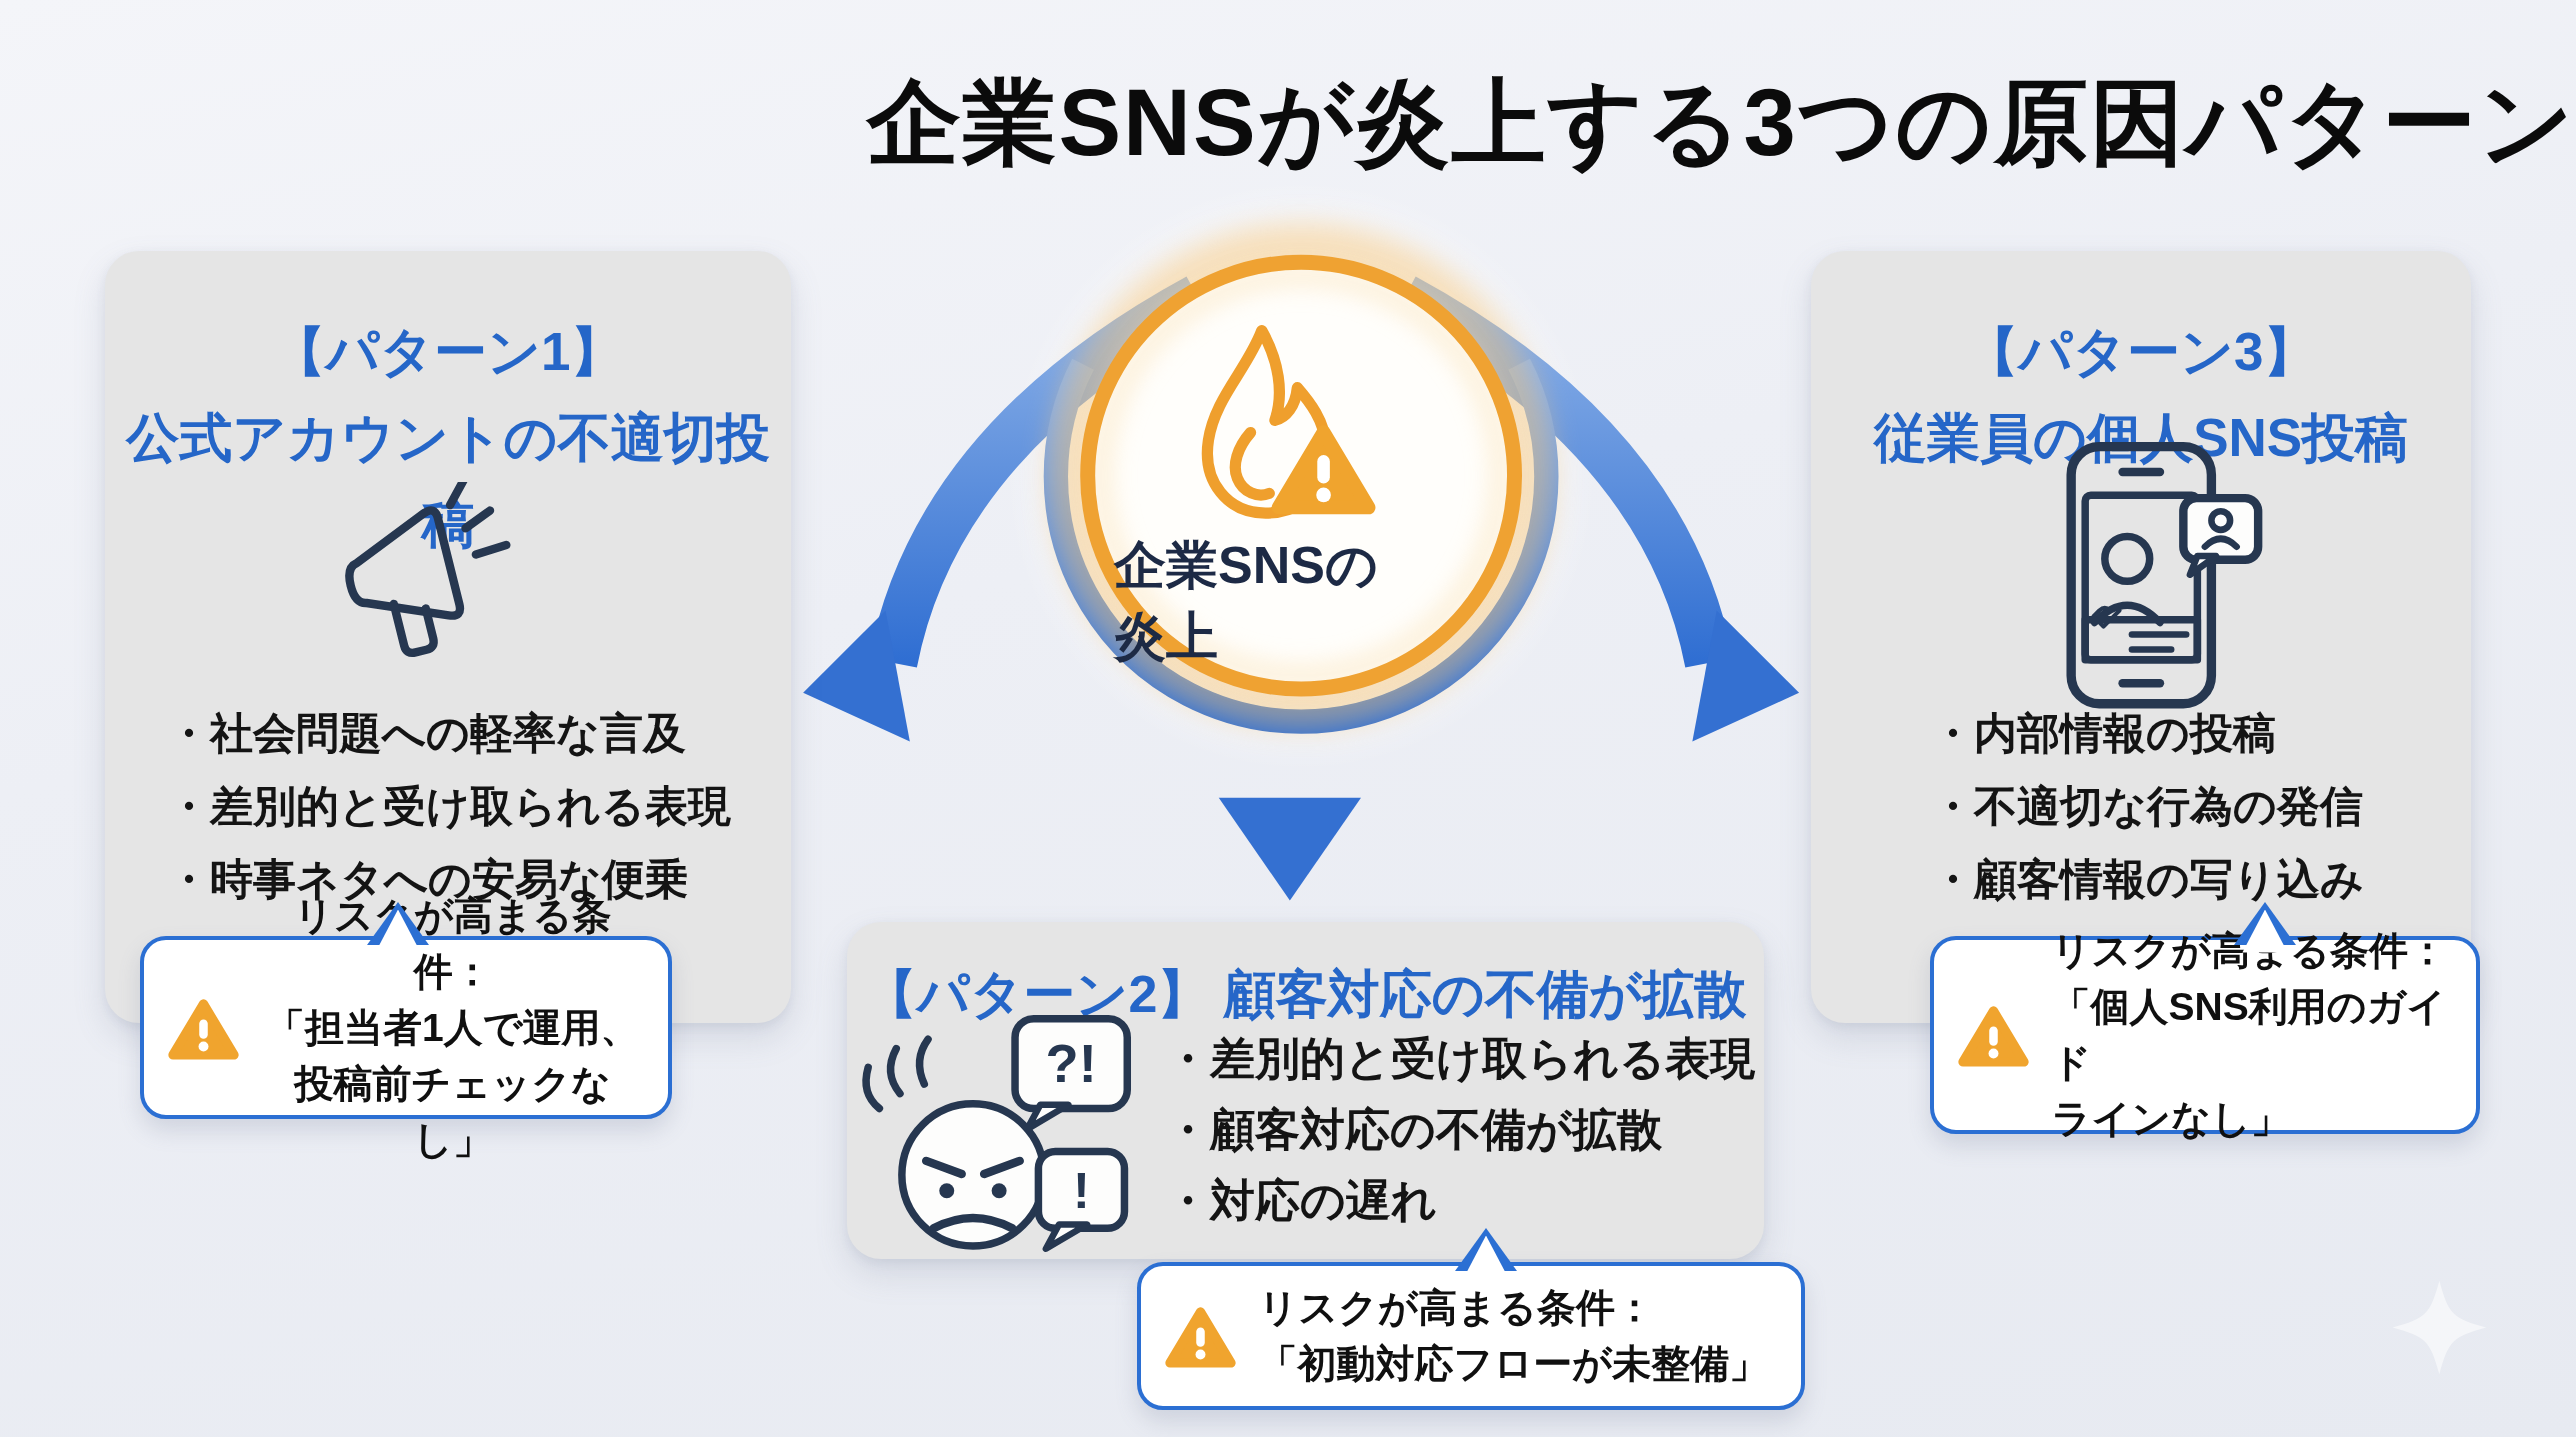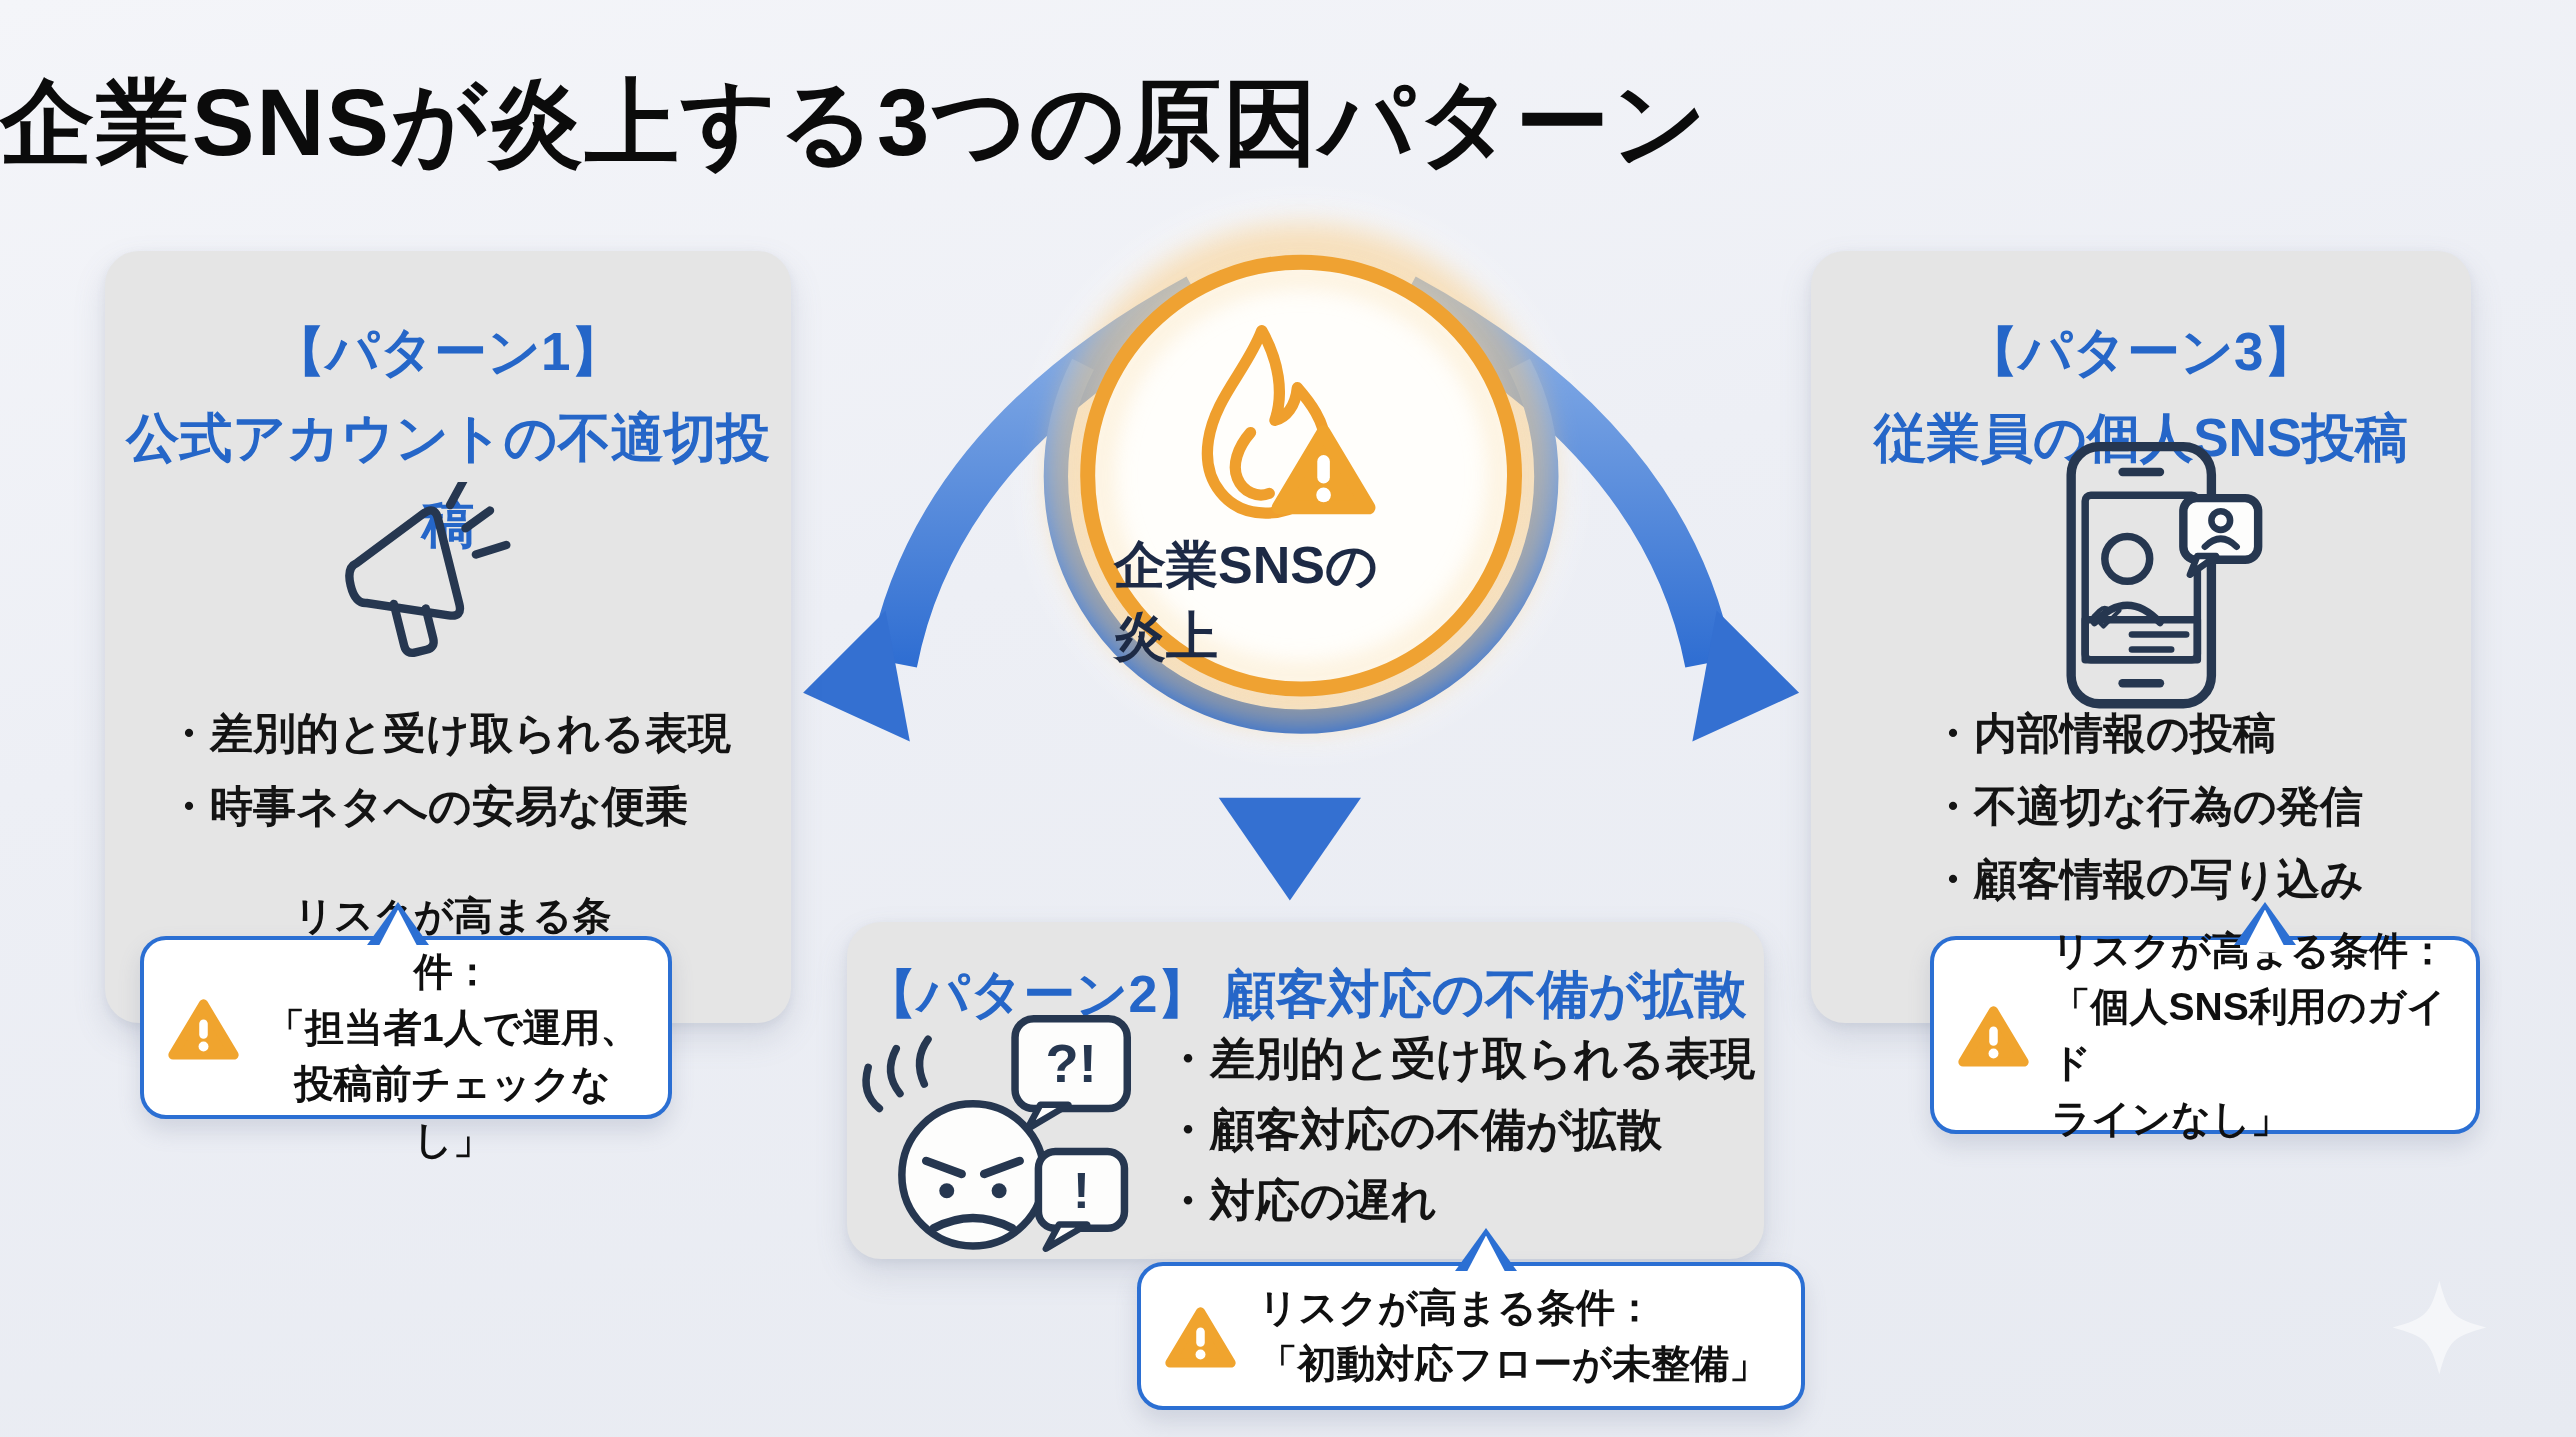--- a/index.html
+++ b/index.html
@@ -4,21 +4,21 @@
 <style>
   html,body{margin:0;padding:0;width:2576px;height:1438px;overflow:hidden;}
   body{
     font-family:"Liberation Sans","DejaVu Sans",sans-serif;
     background:linear-gradient(168deg,#f4f5f9 0%,#edeff5 40%,#e7eaf1 100%);
   }
   .stage{position:relative;width:2576px;height:1438px;}
 
   .main-title{
     position:absolute;left:0;right:0;top:60px;
-    text-align:left;font-size:94px;font-weight:900;color:#0b0b0b;
+    text-align:right;font-size:94px;font-weight:900;color:#0b0b0b;
     letter-spacing:1.9px;
   }
 
   .card{
     position:absolute;background:#e5e5e5;border-radius:34px;
     box-shadow:0 15px 32px rgba(105,115,145,.18),0 3.7px 9.4px rgba(105,115,145,.10);
   }
   .card1{left:105px;top:251px;width:686px;height:772px;}
   .card2{left:847px;top:922px;width:917px;height:337px;}
   .card3{left:1811px;top:251px;width:660px;height:772px;}
@@ -150,20 +150,21 @@
     <svg class="icon-abs" style="left:223px;top:231px;" width="215" height="197" viewBox="0 0 230 210">
       <g transform="rotate(-14 100 100)" stroke="#263750" stroke-width="9" fill="none" stroke-linecap="round" stroke-linejoin="round">
         <path d="M36,70 Q24,72 24,92 Q24,112 36,114 L118,148 Q132,154 132,139 L132,45 Q132,30 118,36 L36,70 Z"></path>
         <path d="M64,122 L64,168 Q64,178 74,178 L86,178 Q96,178 96,168 L96,135"></path>
         <path d="M148,34 L170,10"></path>
         <path d="M158,62 L188,50"></path>
         <path d="M162,92 L196,90"></path>
       </g>
     </svg>
     <div class="bullet-col">
+      <div class="bullet-line">・社会問題への軽率な言及</div>
       <div class="bullet-line">・差別的と受け取られる表現</div>
       <div class="bullet-line">・時事ネタへの安易な便乗</div>
     </div>
   </div>
 
   <div class="card card2">
     <div class="card-title">【パターン2】 顧客対応の不備が拡散</div>
 
     <svg class="icon-abs" style="left:-4.7px;top:89px;" width="318" height="253" viewBox="0 0 340 270">
       <g stroke="#263750" fill="none" stroke-linecap="round" stroke-linejoin="round">

